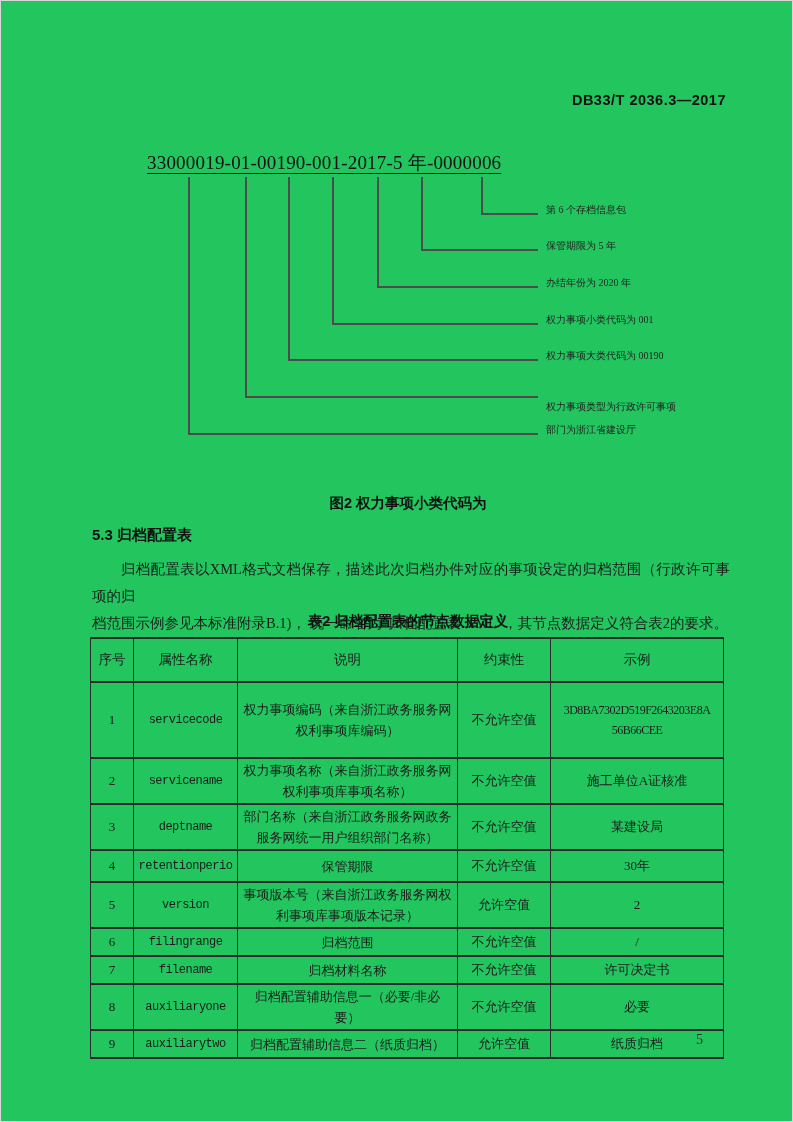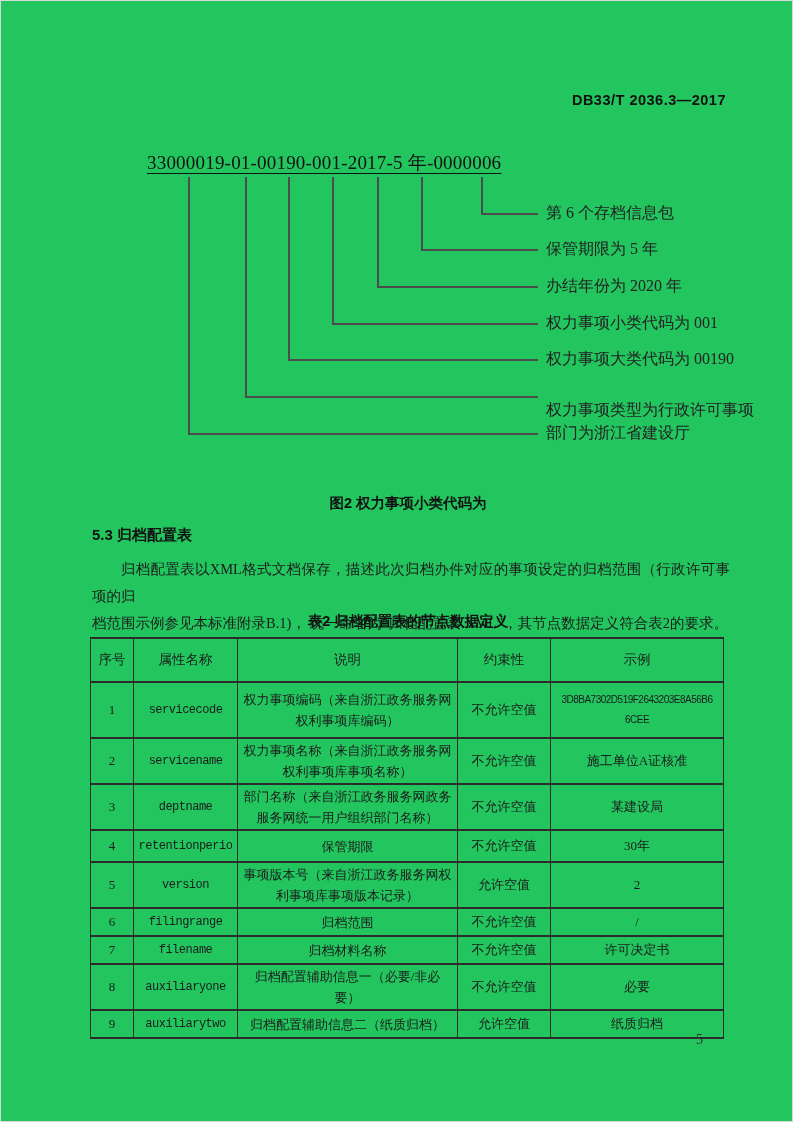--- a/index.html
+++ b/index.html
@@ -27,21 +27,21 @@
     font-size: 19px; letter-spacing: 0.2px; color: #111;
     text-decoration: underline;
     text-underline-offset: 4px;
     white-space: nowrap;
   }
   .callout-v, .callout-h { position: absolute; background: #4c4c4c; }
   .callout-v { width: 1.5px; }
   .callout-h { height: 1.5px; }
   .callout-label {
     position: absolute; left: 546px;
-    font-size: 16px; color: #222; white-space: nowrap;
+    font-size: 10px; color: #222; white-space: nowrap;
     font-family: "Liberation Serif", serif;
   }
   .fig-caption, .tbl-caption {
     position: absolute; left: 90px; width: 636px;
     text-align: center;
     font-family: "Liberation Sans", sans-serif;
     font-weight: 700; font-size: 14.5px; color: #111;
   }
   .fig-caption { top: 494px; }
   .tbl-caption { top: 612px; }
@@ -74,21 +74,21 @@
     text-align: center;
     padding: 1px 4px;
     overflow: hidden;
   }
   table.data-table th {
     font-weight: 400; font-size: 13.5px;
     font-family: "Liberation Serif", serif;
   }
   td.col-prop { font-family: "Liberation Mono", monospace; font-size: 12px; letter-spacing: -0.5px; }
   td.col-desc { text-align: left; padding-left: 10px; padding-right: 8px; line-height: 21px; font-size: 13px; }
-  td.col-example.hex { font-family: Liberation Sans, sans-serif; font-size: 10px; word-break: break-all; line-height: 20px; letter-spacing: -0.5px; padding: 7px 10px; }
+  td.col-example.hex { font-family: Liberation Serif, serif; font-size: 12px; word-break: break-all; line-height: 20px; letter-spacing: -0.5px; padding: 17px 10px; }
   .page-number {
     position: absolute; top: 1032px; left: 696px;
     font-size: 14px; color: #333;
   }
 </style>
 </head>
 <body>
 
 <div class="page">
 

